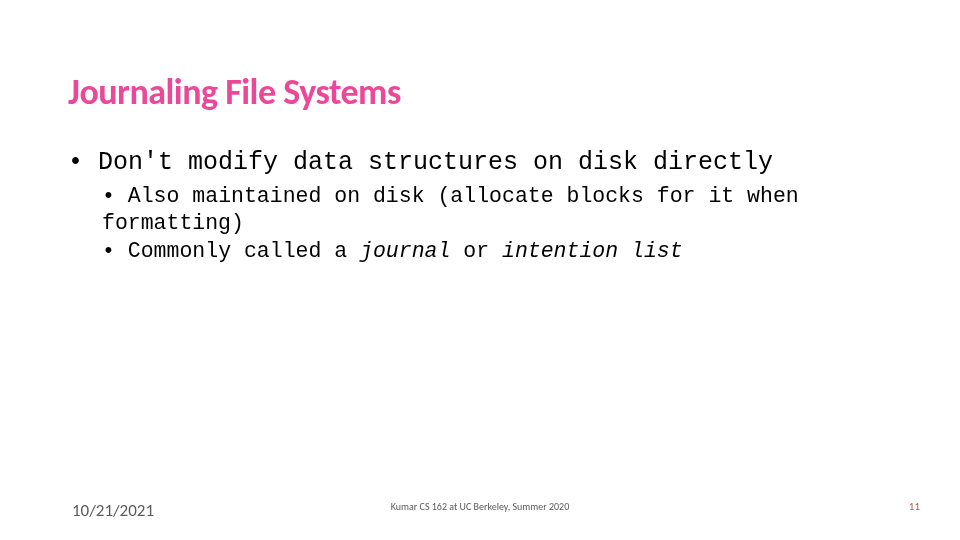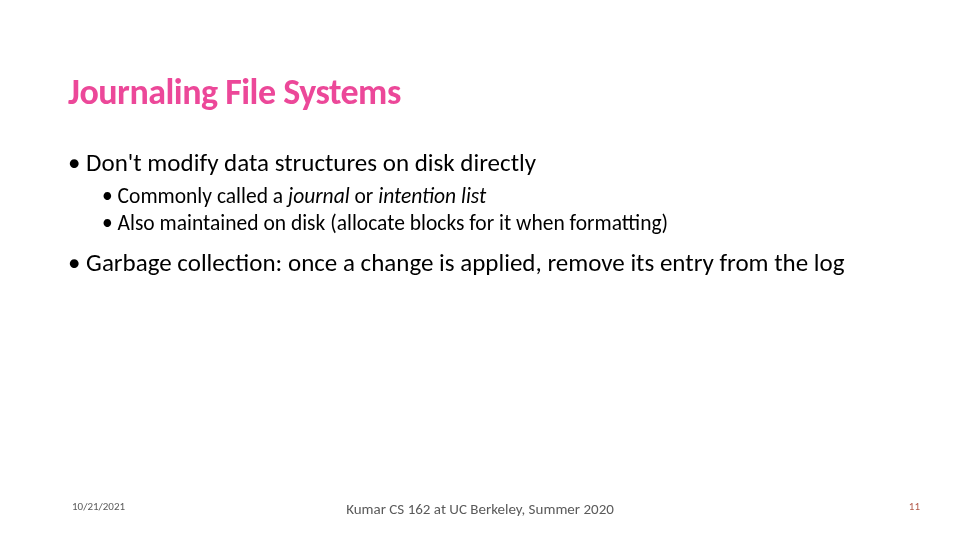--- a/index.html
+++ b/index.html
@@ -31,20 +31,21 @@
   .body {
     position: absolute;
     top: 148px;
     left: 68px;
     right: 40px;
   }
   ul {
     margin: 0;
     padding: 0;
     list-style: none;
+    font-family: Liberation Mono, monospace;
   }
   .lvl1 > li {
     font-size: 25px;
     line-height: 1.22;
     color: #000000;
     margin-bottom: 2px;
   }
   .lvl1 > li::before {
     content: "• ";
   }
@@ -66,54 +67,53 @@
   .footer {
     position: absolute;
     bottom: 22px;
     left: 0;
     right: 0;
     height: 18px;
   }
   .footer .date {
     position: absolute;
     left: 72px;
-    font-size: 11px;
+    font-size: 17px;
     color: #5a5a5a;
     text-align: center;
   }
   .footer .center {
     position: absolute;
     left: 0;
     right: 0;
     text-align: center;
-    font-size: 15px;
+    font-size: 10px;
     color: #5a5a5a;
   }
   .footer .num {
     position: absolute;
     right: 40px;
     font-size: 11px;
     color: #b35a4a;
   }
 </style>
 </head>
 <body>
 
 <div class="slide">
 
   <div class="title">Journaling File Systems</div>
 
   <div class="body">
     <ul class="lvl1">
       <li>Don't modify data structures on disk directly</li>
       <ul class="lvl2">
+        <li>Also maintained on disk (allocate blocks for it when formatting)</li>
         <li><span>Commonly called a </span><span class="italic">journal</span><span> or </span><span class="italic">intention list</span></li>
-        <li>Also maintained on disk (allocate blocks for it when formatting)</li>
       </ul>
-      <li>Garbage collection: once a change is applied, remove its entry from the log</li>
     </ul>
   </div>
 
   <div class="footer">
     <div class="date">10/21/2021</div>
     <div class="center">Kumar CS 162 at UC Berkeley, Summer 2020</div>
     <div class="num">11</div>
   </div>
 
 </div>

